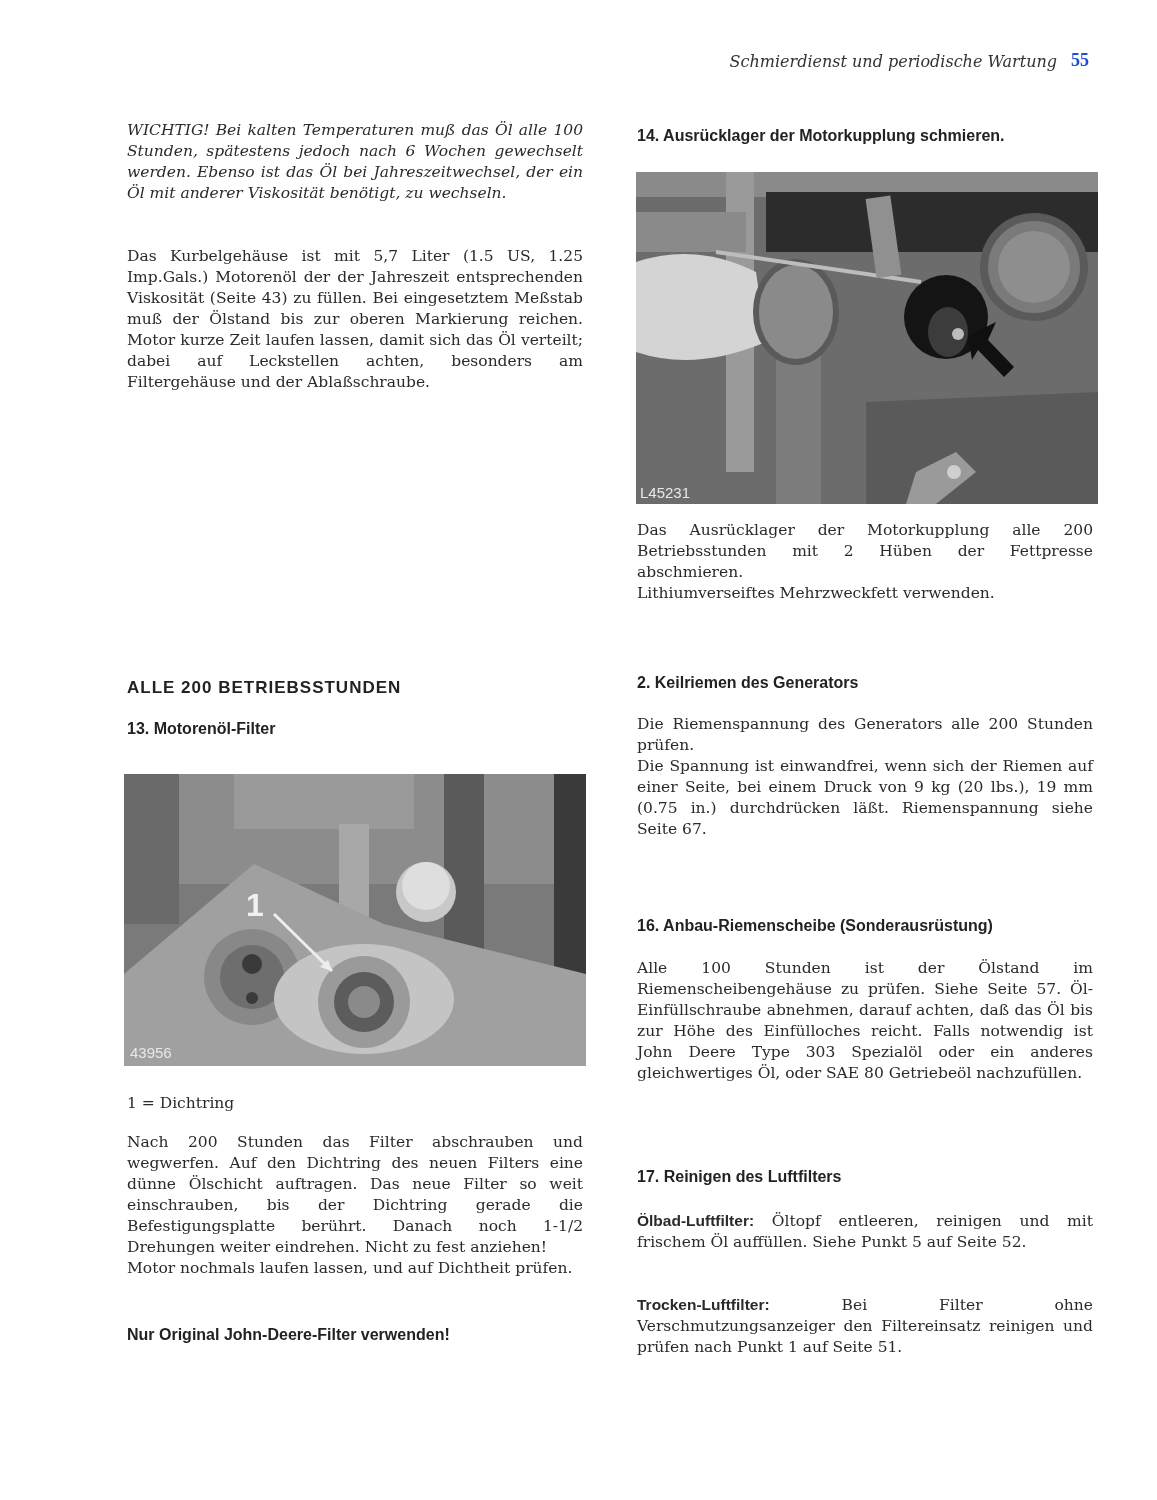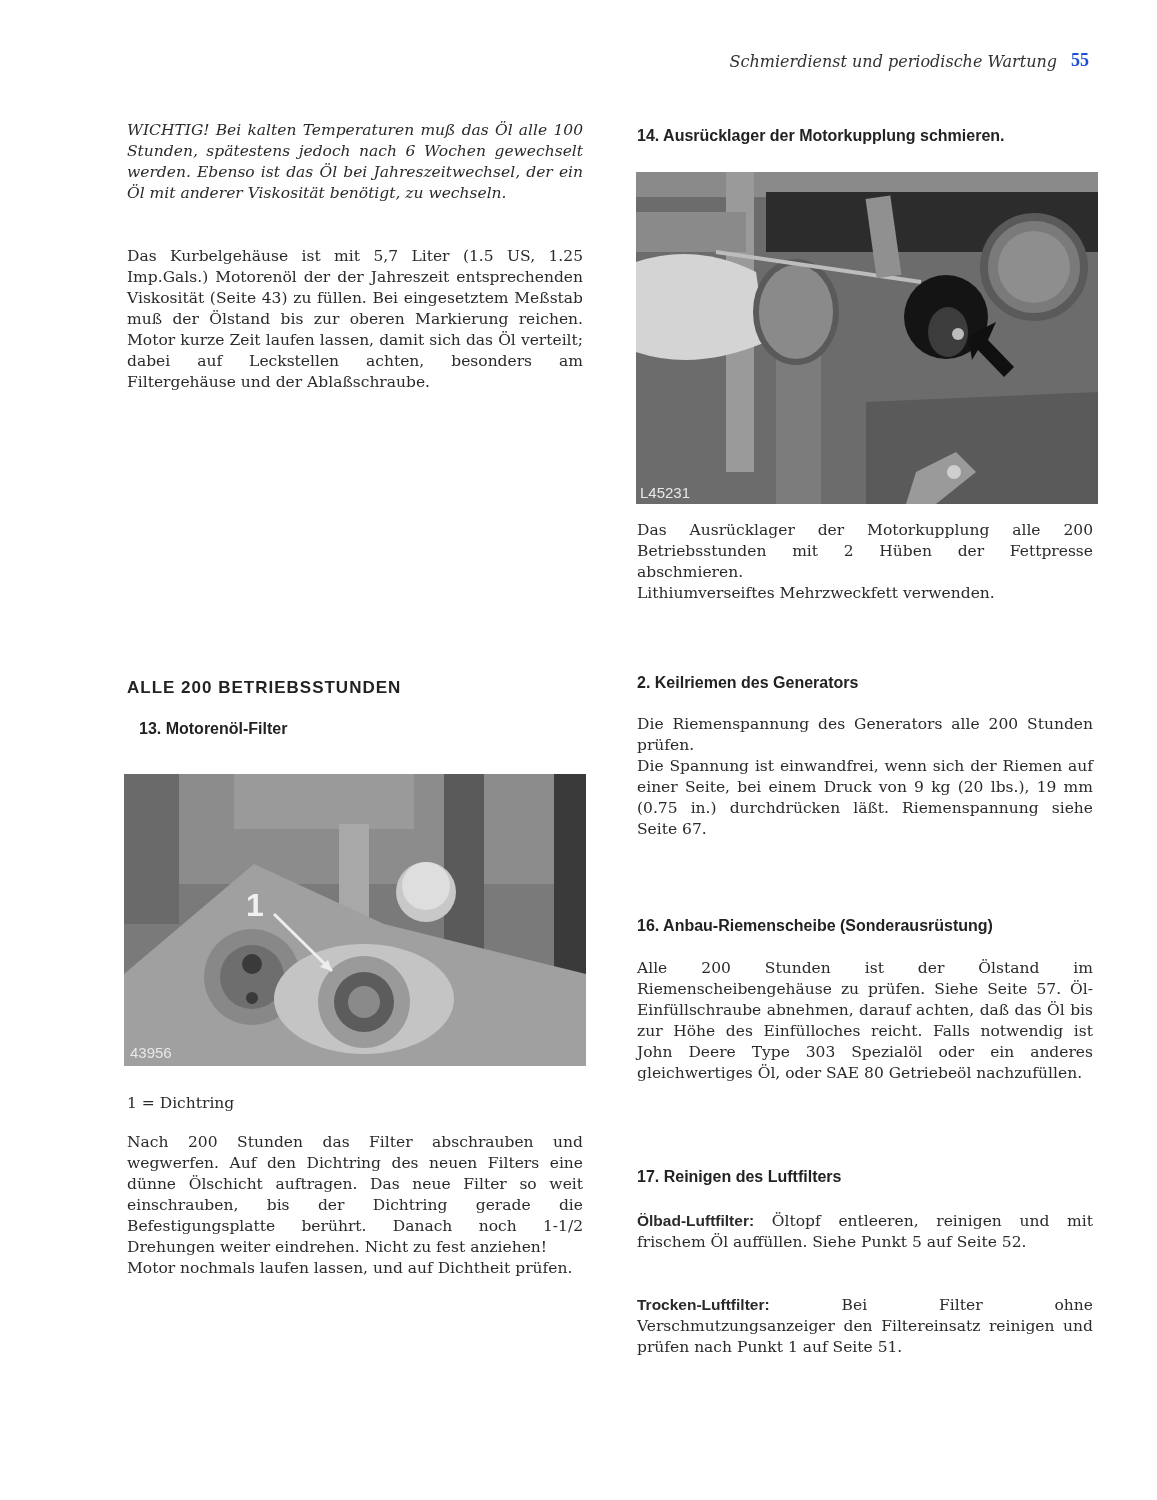--- a/index.html
+++ b/index.html
@@ -27,21 +27,21 @@
   <span class="title">Schmierdienst und periodische Wartung</span>
   <span class="pageno">55</span>
 </div>
 
 <p class="abs serif italic just" style="left:127px; top:120px; width:456px;">WICHTIG! Bei kalten Temperaturen muß das Öl alle 100 Stunden, spätestens jedoch nach 6 Wochen gewechselt werden. Ebenso ist das Öl bei Jahreszeitwechsel, der ein Öl mit anderer Viskosität benötigt, zu wechseln.</p>
 
 <p class="abs serif just" style="left:127px; top:246px; width:456px; hyphens:auto;" lang="de">Das Kurbelgehäuse ist mit 5,7 Liter (1.5 US, 1.25 Imp.Gals.) Motorenöl der der Jahreszeit entsprechenden Viskosität (Seite 43) zu füllen. Bei eingesetztem Meßstab muß der Ölstand bis zur oberen Markierung reichen. Motor kurze Zeit laufen lassen, damit sich das Öl verteilt; dabei auf Leckstellen achten, besonders am Filtergehäuse und der Ablaßschraube.</p>
 
 <div class="abs h h-section" style="left:127px; top:678px;">ALLE 200 BETRIEBSSTUNDEN</div>
 
-<div class="abs h" style="left:127px; top:720px;margin-left:12px;">13. Motorenöl-Filter</div>
+<div class="abs h" style="left:127px; top:720px;">13. Motorenöl-Filter</div>
 
 <div class="abs photo" style="left:124px; top:774px; width:462px; height:292px;">
   <svg viewBox="0 0 462 292" preserveAspectRatio="none">
     <rect width="462" height="292" fill="#7a7a7a"></rect>
     <rect x="0" y="0" width="462" height="110" fill="#8c8c8c"></rect>
     <rect x="110" y="0" width="180" height="55" fill="#9a9a9a"></rect>
     <rect x="215" y="50" width="30" height="110" fill="#a8a8a8"></rect>
     <rect x="320" y="0" width="40" height="230" fill="#5a5a5a"></rect>
     <rect x="430" y="0" width="32" height="292" fill="#3a3a3a"></rect>
     <rect x="0" y="0" width="55" height="150" fill="#6a6a6a"></rect>
@@ -62,20 +62,21 @@
     <text x="6" y="284" class="figno">43956</text>
   </svg>
 </div>
 
 <p class="abs serif" style="left:127px; top:1093px;">1 = Dichtring</p>
 
 <p class="abs serif just" style="left:127px; top:1132px; width:456px;">Nach 200 Stunden das Filter abschrauben und wegwerfen. Auf den Dichtring des neuen Filters eine dünne Ölschicht auftragen. Das neue Filter so weit einschrauben, bis der Dichtring gerade die Befestigungsplatte berührt. Danach noch 1-1/2 Drehungen weiter eindrehen. Nicht zu fest anziehen!</p>
 <p class="abs serif just" style="left:127px; top:1258px; width:456px;">Motor nochmals laufen lassen, und auf Dichtheit prüfen.</p>
 
 <div class="abs warn" style="left:127px; top:1324px; width:456px;">
+  <div>Nur Original John-Deere-Filter verwenden!</div>
 </div>
 
 <div class="abs h" style="left:637px; top:127px;">14. Ausrücklager der Motorkupplung schmieren.</div>
 
 <div class="abs photo" style="left:636px; top:172px; width:462px; height:332px;">
   <svg viewBox="0 0 462 332" preserveAspectRatio="none">
     <rect width="462" height="332" fill="#6c6c6c"></rect>
     <rect x="0" y="0" width="462" height="25" fill="#8a8a8a"></rect>
     <rect x="130" y="20" width="332" height="60" fill="#2c2c2c"></rect>
     <rect x="90" y="0" width="28" height="300" fill="#9a9a9a"></rect>
@@ -99,21 +100,21 @@
 </div>
 
 <p class="abs serif just" style="left:637px; top:520px; width:456px;">Das Ausrücklager der Motorkupplung alle 200 Betriebsstunden mit 2 Hüben der Fettpresse abschmieren.</p>
 <p class="abs serif" style="left:637px; top:583px; width:456px;">Lithiumverseiftes Mehrzweckfett verwenden.</p>
 
 <div class="abs h" style="left:637px; top:674px;">2. Keilriemen des Generators</div>
 <p class="abs serif just" style="left:637px; top:714px; width:456px;">Die Riemenspannung des Generators alle 200 Stunden prüfen.</p>
 <p class="abs serif just" style="left:637px; top:756px; width:456px;">Die Spannung ist einwandfrei, wenn sich der Riemen auf einer Seite, bei einem Druck von 9 kg (20 lbs.), 19 mm (0.75 in.) durchdrücken läßt. Riemenspannung siehe Seite 67.</p>
 
 <div class="abs h" style="left:637px; top:917px;">16. Anbau-Riemenscheibe (Sonderausrüstung)</div>
-<p class="abs serif just" style="left:637px; top:958px; width:456px;">Alle 200 Stunden ist der Ölstand im Riemenscheibengehäuse zu prüfen. Siehe Seite 57. Öl-Einfüllschraube abnehmen, darauf achten, daß das Öl bis zur Höhe des Einfülloches reicht. Falls notwendig ist John Deere Type 303 Spezialöl oder ein anderes gleichwertiges Öl, oder SAE 80 Getriebeöl nachzufüllen.</p>
+<p class="abs serif just" style="left:637px; top:958px; width:456px;">Alle 100 Stunden ist der Ölstand im Riemenscheibengehäuse zu prüfen. Siehe Seite 57. Öl-Einfüllschraube abnehmen, darauf achten, daß das Öl bis zur Höhe des Einfülloches reicht. Falls notwendig ist John Deere Type 303 Spezialöl oder ein anderes gleichwertiges Öl, oder SAE 80 Getriebeöl nachzufüllen.</p>
 
 <div class="abs h" style="left:637px; top:1168px;">17. Reinigen des Luftfilters</div>
 
 <p class="abs serif just" style="left:637px; top:1210px; width:456px;">
   <span class="lbl">Ölbad-Luftfilter:</span>
   <span>Öltopf entleeren, reinigen und mit frischem Öl auffüllen. Siehe Punkt 5 auf Seite 52.</span>
 </p>
 
 <p class="abs serif just" style="left:637px; top:1294px; width:456px;">
   <span class="lbl">Trocken-Luftfilter:</span>

